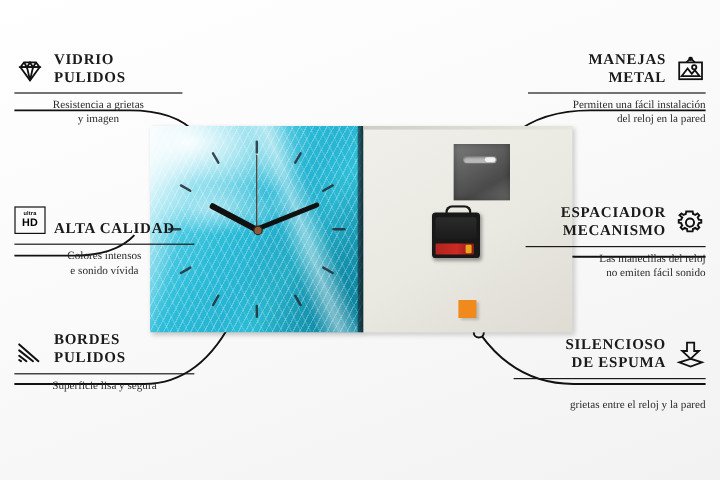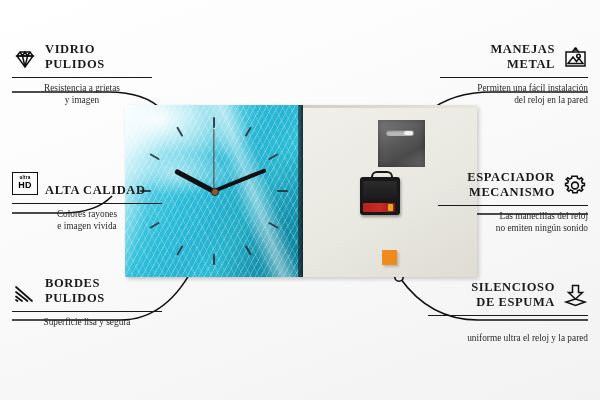--- a/index.html
+++ b/index.html
@@ -204,22 +204,22 @@
           <span class="h">HD</span>
         </span>
       </span>
       <span class="words">
         <br>
         <span>ALTA CALIDAD</span>
       </span>
     </div>
     <div class="co-rule"></div>
     <div class="co-sub">
-      <span>Colores rayones</span><br>
-      <span>e imagen vívida</span>
+      <span>Colores intensos</span><br>
+      <span>e sonido vívida</span>
     </div>
   </div>
 
   <div class="callout left" style="left:12px;top:276px;width:150px;">
     <div class="co-title">
       <span class="ico">
         <svg width="24" height="20" viewBox="0 0 24 20">
             <g stroke="#111" stroke-width="1.7" stroke-linecap="round">
           <path d="M3 4 L19 18"></path>
               <path d="M3 9 L14.5 18"></path>
@@ -275,21 +275,21 @@
             <g stroke="#111" stroke-width="1.6" fill="none">
           <path d="M12 2.2 l2.2 .0 .35 2.1 a7 7 0 0 1 1.9 .8 l1.75-1.25 1.55 1.55 -1.25 1.75 a7 7 0 0 1 .8 1.9 l2.1 .35 0 2.2 -2.1 .35 a7 7 0 0 1 -.8 1.9 l1.25 1.75 -1.55 1.55 -1.75-1.25 a7 7 0 0 1 -1.9 .8 l-.35 2.1 -2.2 0 -2.2 0 -.35-2.1 a7 7 0 0 1 -1.9-.8 l-1.75 1.25 -1.55-1.55 1.25-1.75 a7 7 0 0 1 -.8-1.9 l-2.1-.35 0-2.2 2.1-.35 a7 7 0 0 1 .8-1.9 L3.3 5.4 l1.55-1.55 1.75 1.25 a7 7 0 0 1 1.9-.8 l.35-2.1 z"></path>
           <circle cx="12" cy="11.5" r="3.4"></circle>
         </g>
           </svg>
       </span>
     </div>
     <div class="co-rule"></div>
     <div class="co-sub">
       <span>Las manecillas del reloj</span><br>
-      <span>no emiten ningún sonido</span>
+      <span>no emiten fácil sonido</span>
     </div>
   </div>
 
   <div class="callout right" style="left:428px;top:280px;width:160px;">
     <div class="co-title">
       <span class="words">
         <span>SILENCIOSO</span><br>
         <span>DE ESPUMA</span>
       </span>
       <span class="ico">
@@ -297,17 +297,17 @@
             <g stroke="#111" stroke-width="1.5" fill="none">
           <path d="M9.5 1.5 h6 v7 h4 l-7 6.5 -7-6.5 h4 z"></path>
           <path d="M12.5 15 L3 18 L12.5 21.5 L22 18 Z"></path>
         </g>
           </svg>
       </span>
     </div>
     <div class="co-rule"></div>
     <div class="co-sub">
       <br>
-      <span>uniforme ultra el reloj y la pared</span>
+      <span>grietas entre el reloj y la pared</span>
     </div>
   </div>
 
 </div>
 
 </body></html>

